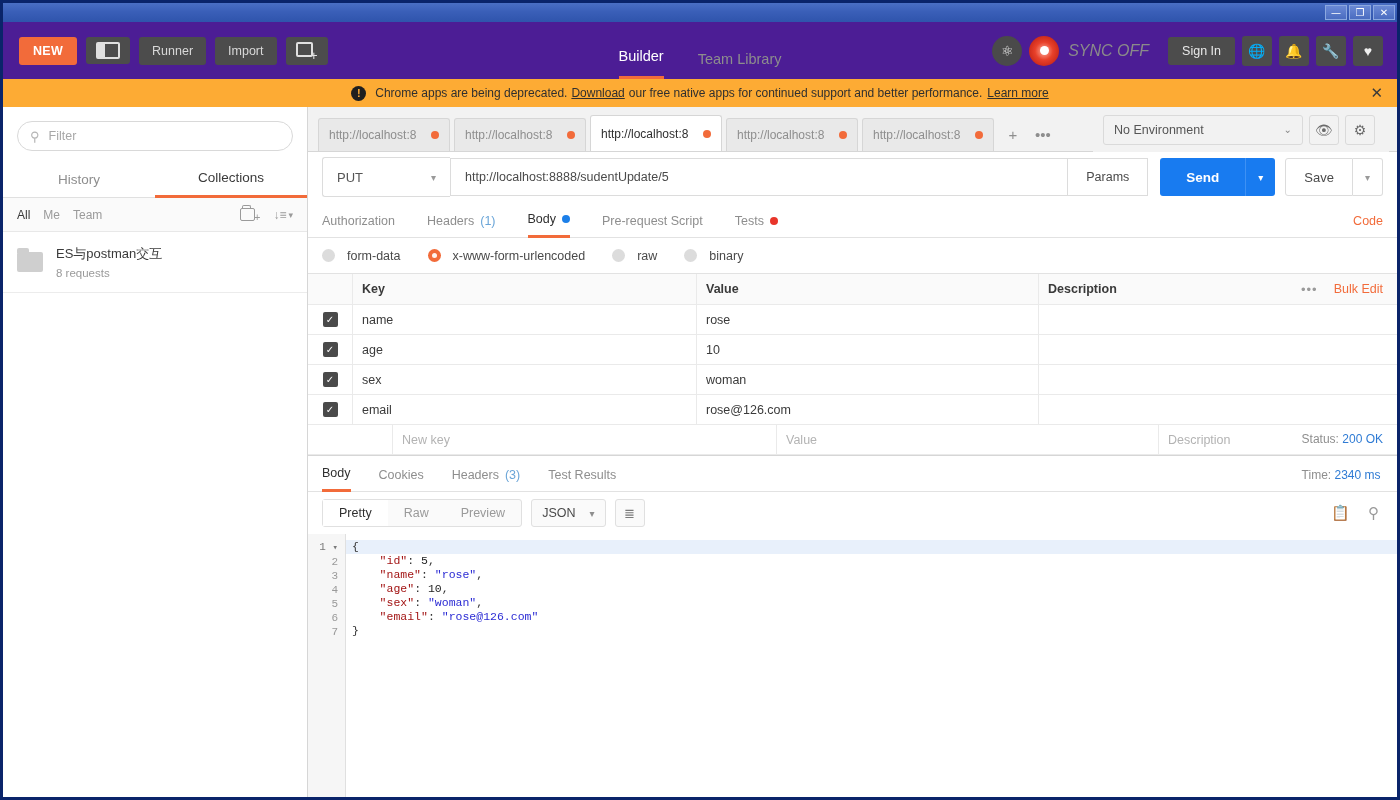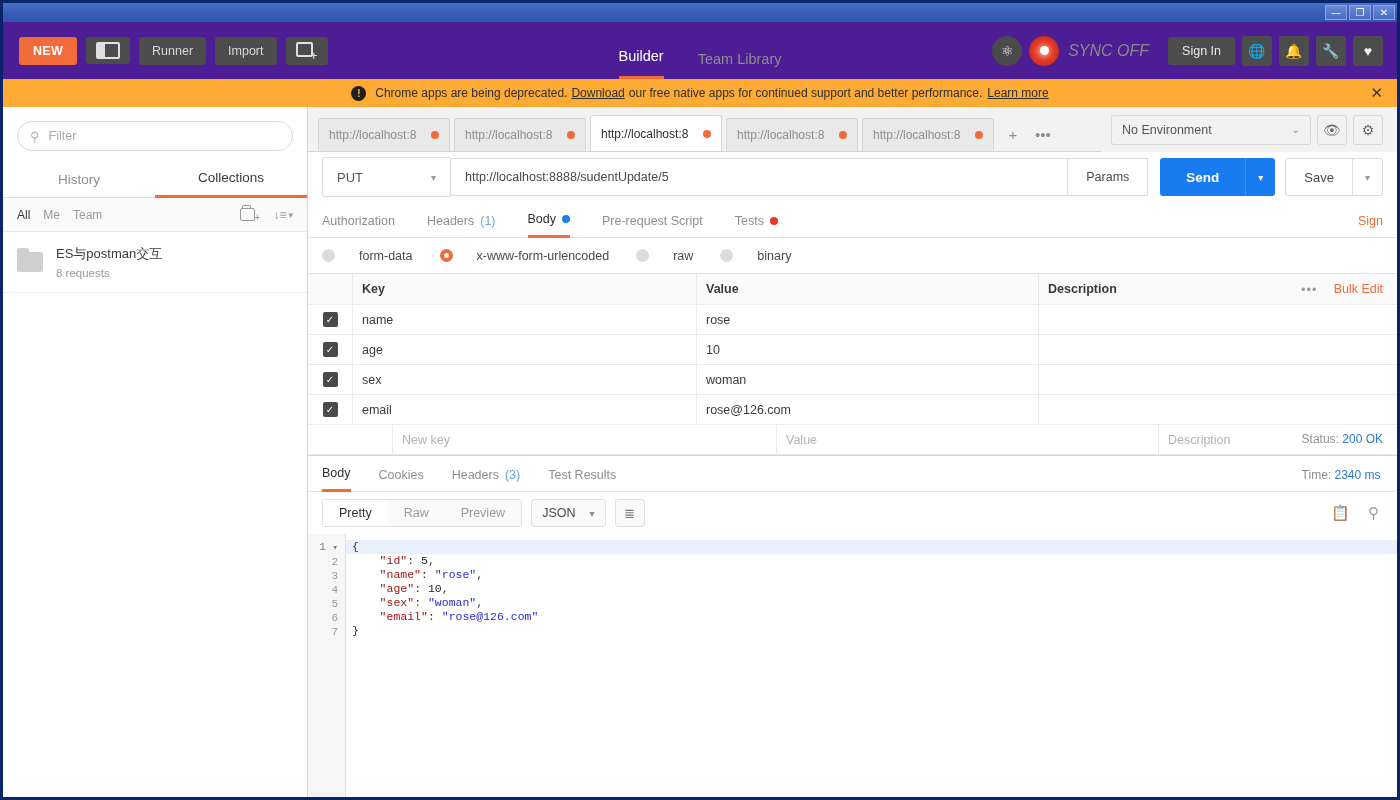--- a/index.html
+++ b/index.html
@@ -141,21 +141,21 @@
   .coll-name { font-size: 13px; color: #3a3a3a; }
   .coll-sub { font-size: 11.5px; color: #9a9a9a; margin-top: 4px; }
   
   .main { flex: 1 1 auto; display: flex; flex-direction: column; min-width: 0; }
   .tabbar {
     height: 45px; flex: 0 0 45px; display: flex; align-items: flex-end;
     background: #f2f2f2; border-bottom: 1px solid #d6d6d6; padding-left: 10px;
     position: relative;
   }
   .envbar {
-    position: absolute; right: 0; top: 0; height: 45px; display: flex;
+    position: absolute; right: 8px; top: 0; height: 45px; display: flex;
     align-items: center; gap: 6px; padding: 0 14px 0 10px; background: #f2f2f2;
   }
   .env-select {
     width: 200px; height: 30px; background: #f2f2f2; border: 1px solid #dadada;
     border-radius: 3px; display: flex; align-items: center; padding: 0 10px;
     font-size: 12.5px; color: #555;
   }
   .env-select .chev { margin-left: auto; color: #888; font-size: 10px; }
   .env-ico {
     width: 30px; height: 30px; border: 1px solid #dadada; background:#f2f2f2;
@@ -217,21 +217,21 @@
   .rq {
     font-size: 12.5px; color: #8e8e8e; padding: 0 0 9px 0; margin-right: 32px;
     display: flex; align-items: center; gap: 6px;
   }
   .rq.active { color: #2f2f2f; border-bottom: 3px solid #f26b3a; margin-bottom: -1px; }
   .rq .bluedot { width: 8px; height: 8px; border-radius: 50%; background: #1c7fe8; }
   .rq .reddot { width: 8px; height: 8px; border-radius: 50%; background: #e8352a; }
   .rq .cnt { color: #6aa5d8; }
   .code-link { margin-left: auto; font-size: 12.5px; color: #f26b3a; padding-bottom: 9px; }
   .radios { height: 35px; flex: 0 0 35px; display: flex; align-items: center; padding: 0 14px; gap: 10px; }
-  .radio-item { display: flex; align-items: center; gap: 24px; margin-right: 17px; font-size: 12.5px; color: #4a4a4a; }
+  .radio-item { display: flex; align-items: center; gap: 12px; margin-right: 17px; font-size: 12.5px; color: #4a4a4a; }
   .radio { width: 13px; height: 13px; border-radius: 50%; background: #dcdcdc; display:flex; align-items:center; justify-content:center;}
   .radio.on { background: #f26b3a; }
   .radio.on u { width: 5px; height: 5px; border-radius: 50%; background: #fff3ee; display:block; }
   
   .kvtable { border-top: 1px solid #e2e2e2; }
   .kvrow { display: flex; height: 30px; border-bottom: 1px solid #eaeaea; align-items: center; }
   .kvrow.head { background: #fafafa; font-weight: bold; color: #3a3a3a; height: 31px; }
   .kv-chk { width: 44px; flex: 0 0 44px; display: flex; align-items: center; justify-content: center; }
   .chk {
     width: 15px; height: 15px; background: #4a4a4a; border-radius: 2px;
@@ -448,21 +448,21 @@
           <span>Body</span>
           <span class="bluedot"></span>
         </div>
         <div class="rq">
           <span>Pre-request Script</span>
         </div>
         <div class="rq">
           <span>Tests</span>
           <span class="reddot"></span>
         </div>
-        <div class="code-link">Sign</div>
+        <div class="code-link">Code</div>
       </div>
 
       <div class="radios">
         <div class="radio-item">
           <span class="radio"></span>
           <span>form-data</span>
         </div>
         <div class="radio-item">
           <span class="radio on">
               <u></u>

